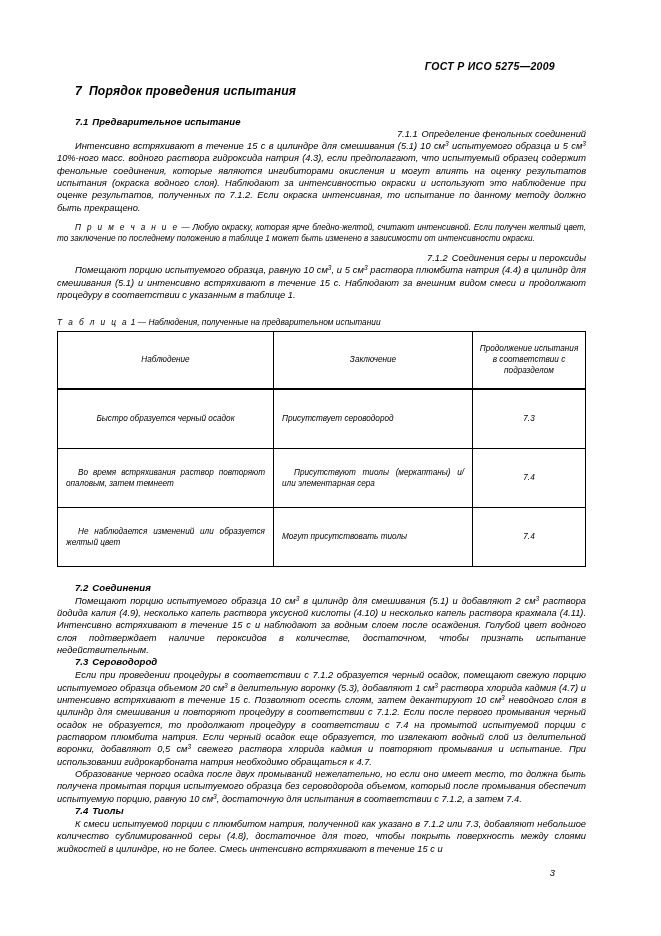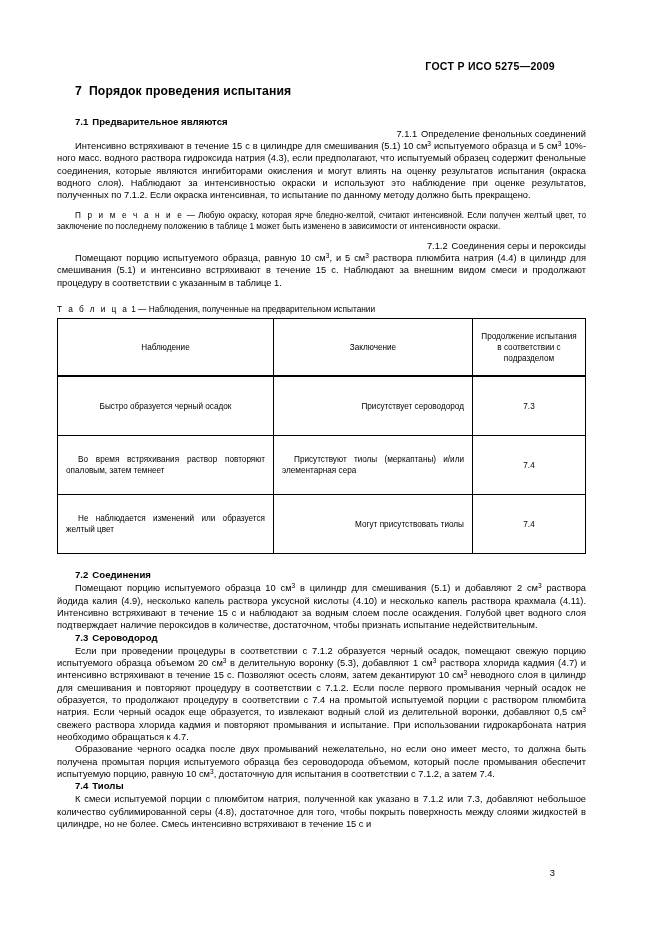--- a/index.html
+++ b/index.html
@@ -12,20 +12,21 @@
     font-family: "Liberation Sans", sans-serif;
     color: #000000;
   }
   .page {
     position: relative;
     width: 612px;
     height: 936px;
     background: #ffffff;
     overflow: hidden;
     box-sizing: border-box;
+    font-style: italic;
   }
   .header {
     position: absolute;
     top: 60px;
     right: 57px;
     font-size: 10.5px;
     font-weight: bold;
     letter-spacing: 0.3px;
     white-space: nowrap;
   }
@@ -112,21 +113,21 @@
     padding: 3px 6px;
   }
   table.obs tbody td {
     height: 26px;
     line-height: 11px;
     padding: 16px 8px;
   }
   td.c1 { text-align: justify; text-indent: 12px; }
   td.c1.single { text-align: center; text-indent: 0; }
   td.c2 { text-align: justify; text-indent: 12px; }
-  td.c2.single { text-align: right; text-indent: 0; }
+  td.c2.single { text-align: left; text-indent: 0; }
   td.c3 { text-align: center; }
   col.col1 { width: 216px; }
   col.col2 { width: 199px; }
   col.col3 { width: 113px; }
   .pageno {
     position: absolute;
     right: 57px;
     bottom: 58px;
     font-size: 9.3px;
   }
@@ -138,21 +139,21 @@
 
   <div class="header">ГОСТ Р ИСО 5275—2009</div>
 
   <div class="content">
 
     <h1 class="clause">
       <span class="num">7</span><span>Порядок проведения испытания</span>
     </h1>
 
     <h2 class="sub">
-      <span class="num">7.1</span><span>Предварительное являются</span>
+      <span class="num">7.1</span><span>Предварительное испытание</span>
     </h2>
 
     <h3 class="subsub">
       <span class="num">7.1.1</span><span>Определение фенольных соединений</span>
     </h3>
 
     <p class="body"><span>Интенсивно встряхивают в течение 15 с в цилиндре для смешивания (5.1) 10 см</span><sup>3</sup><span> испытуемого образца и 5 см</span><sup>3</sup><span> 10%-ного масс. водного раствора гидроксида натрия (4.3), если предполагают, что испытуемый образец содержит фенольные соединения, которые являются ингибиторами окисления и могут влиять на оценку результатов испытания (окраска водного слоя). Наблюдают за интенсивностью окраски и используют это наблюдение при оценке результатов, полученных по 7.1.2. Если окраска интенсивная, то испытание по данному методу должно быть прекращено.</span></p>
 
     <p class="note"><span class="spaced">П р и м е ч а н и е</span><span> — Любую окраску, которая ярче бледно-желтой, считают интенсивной. Если получен желтый цвет, то заключение по последнему положению в таблице 1 может быть изменено в зависимости от интенсивности окраски.</span></p>
 

